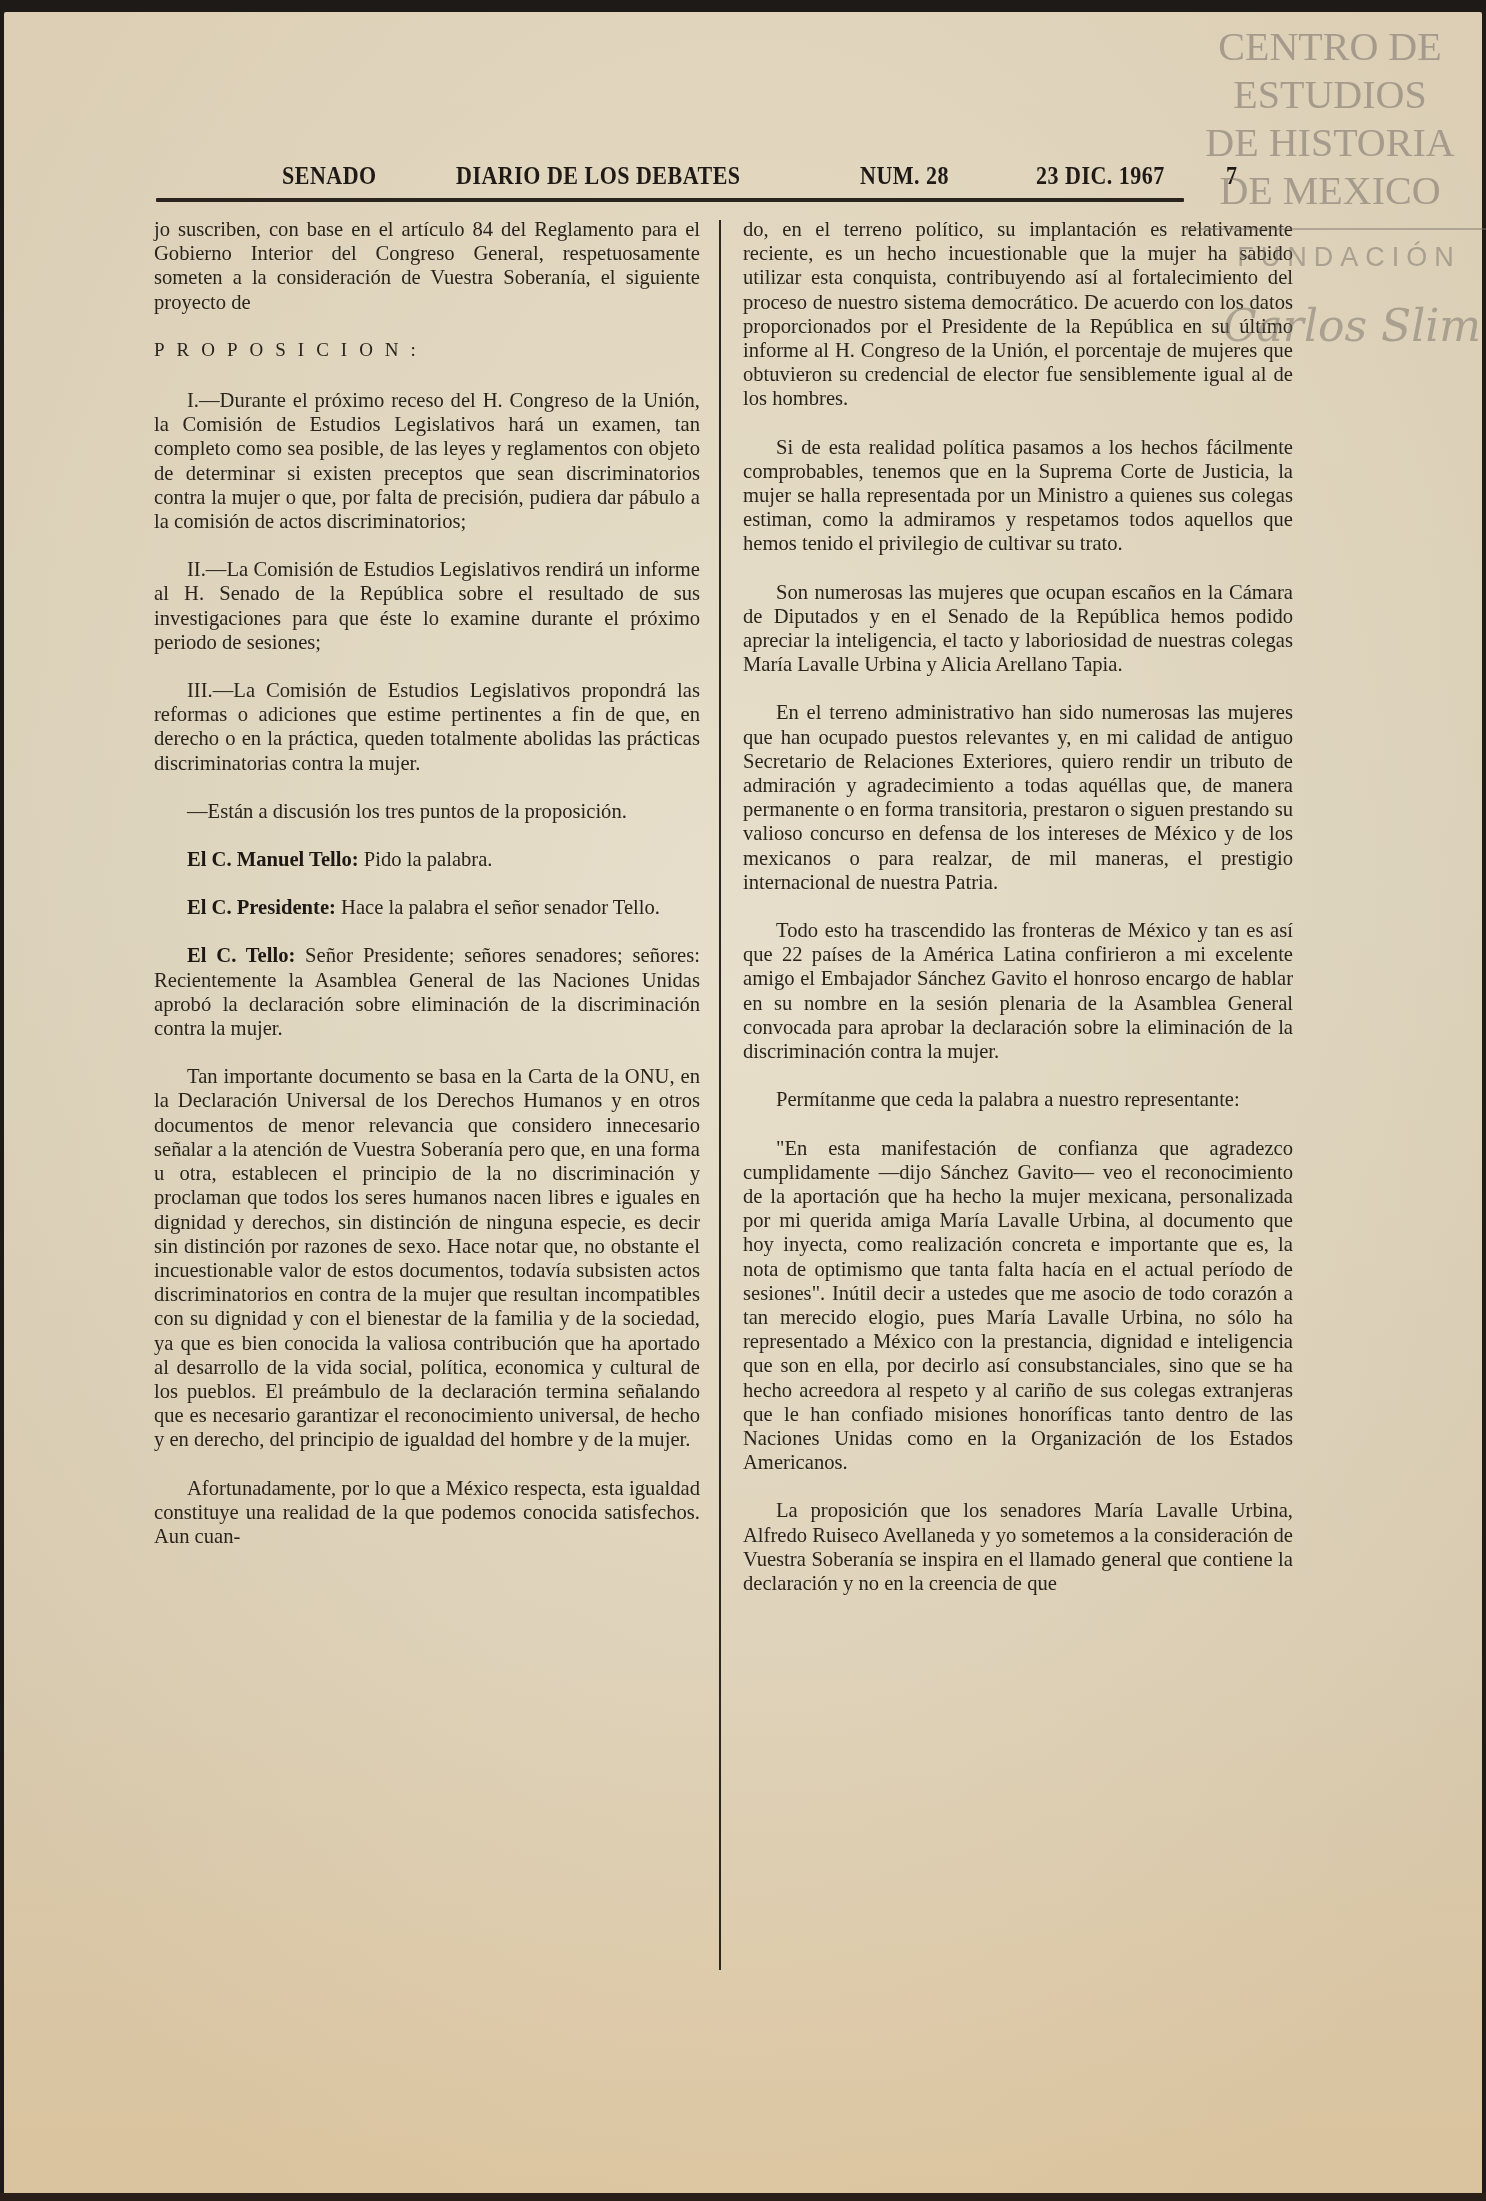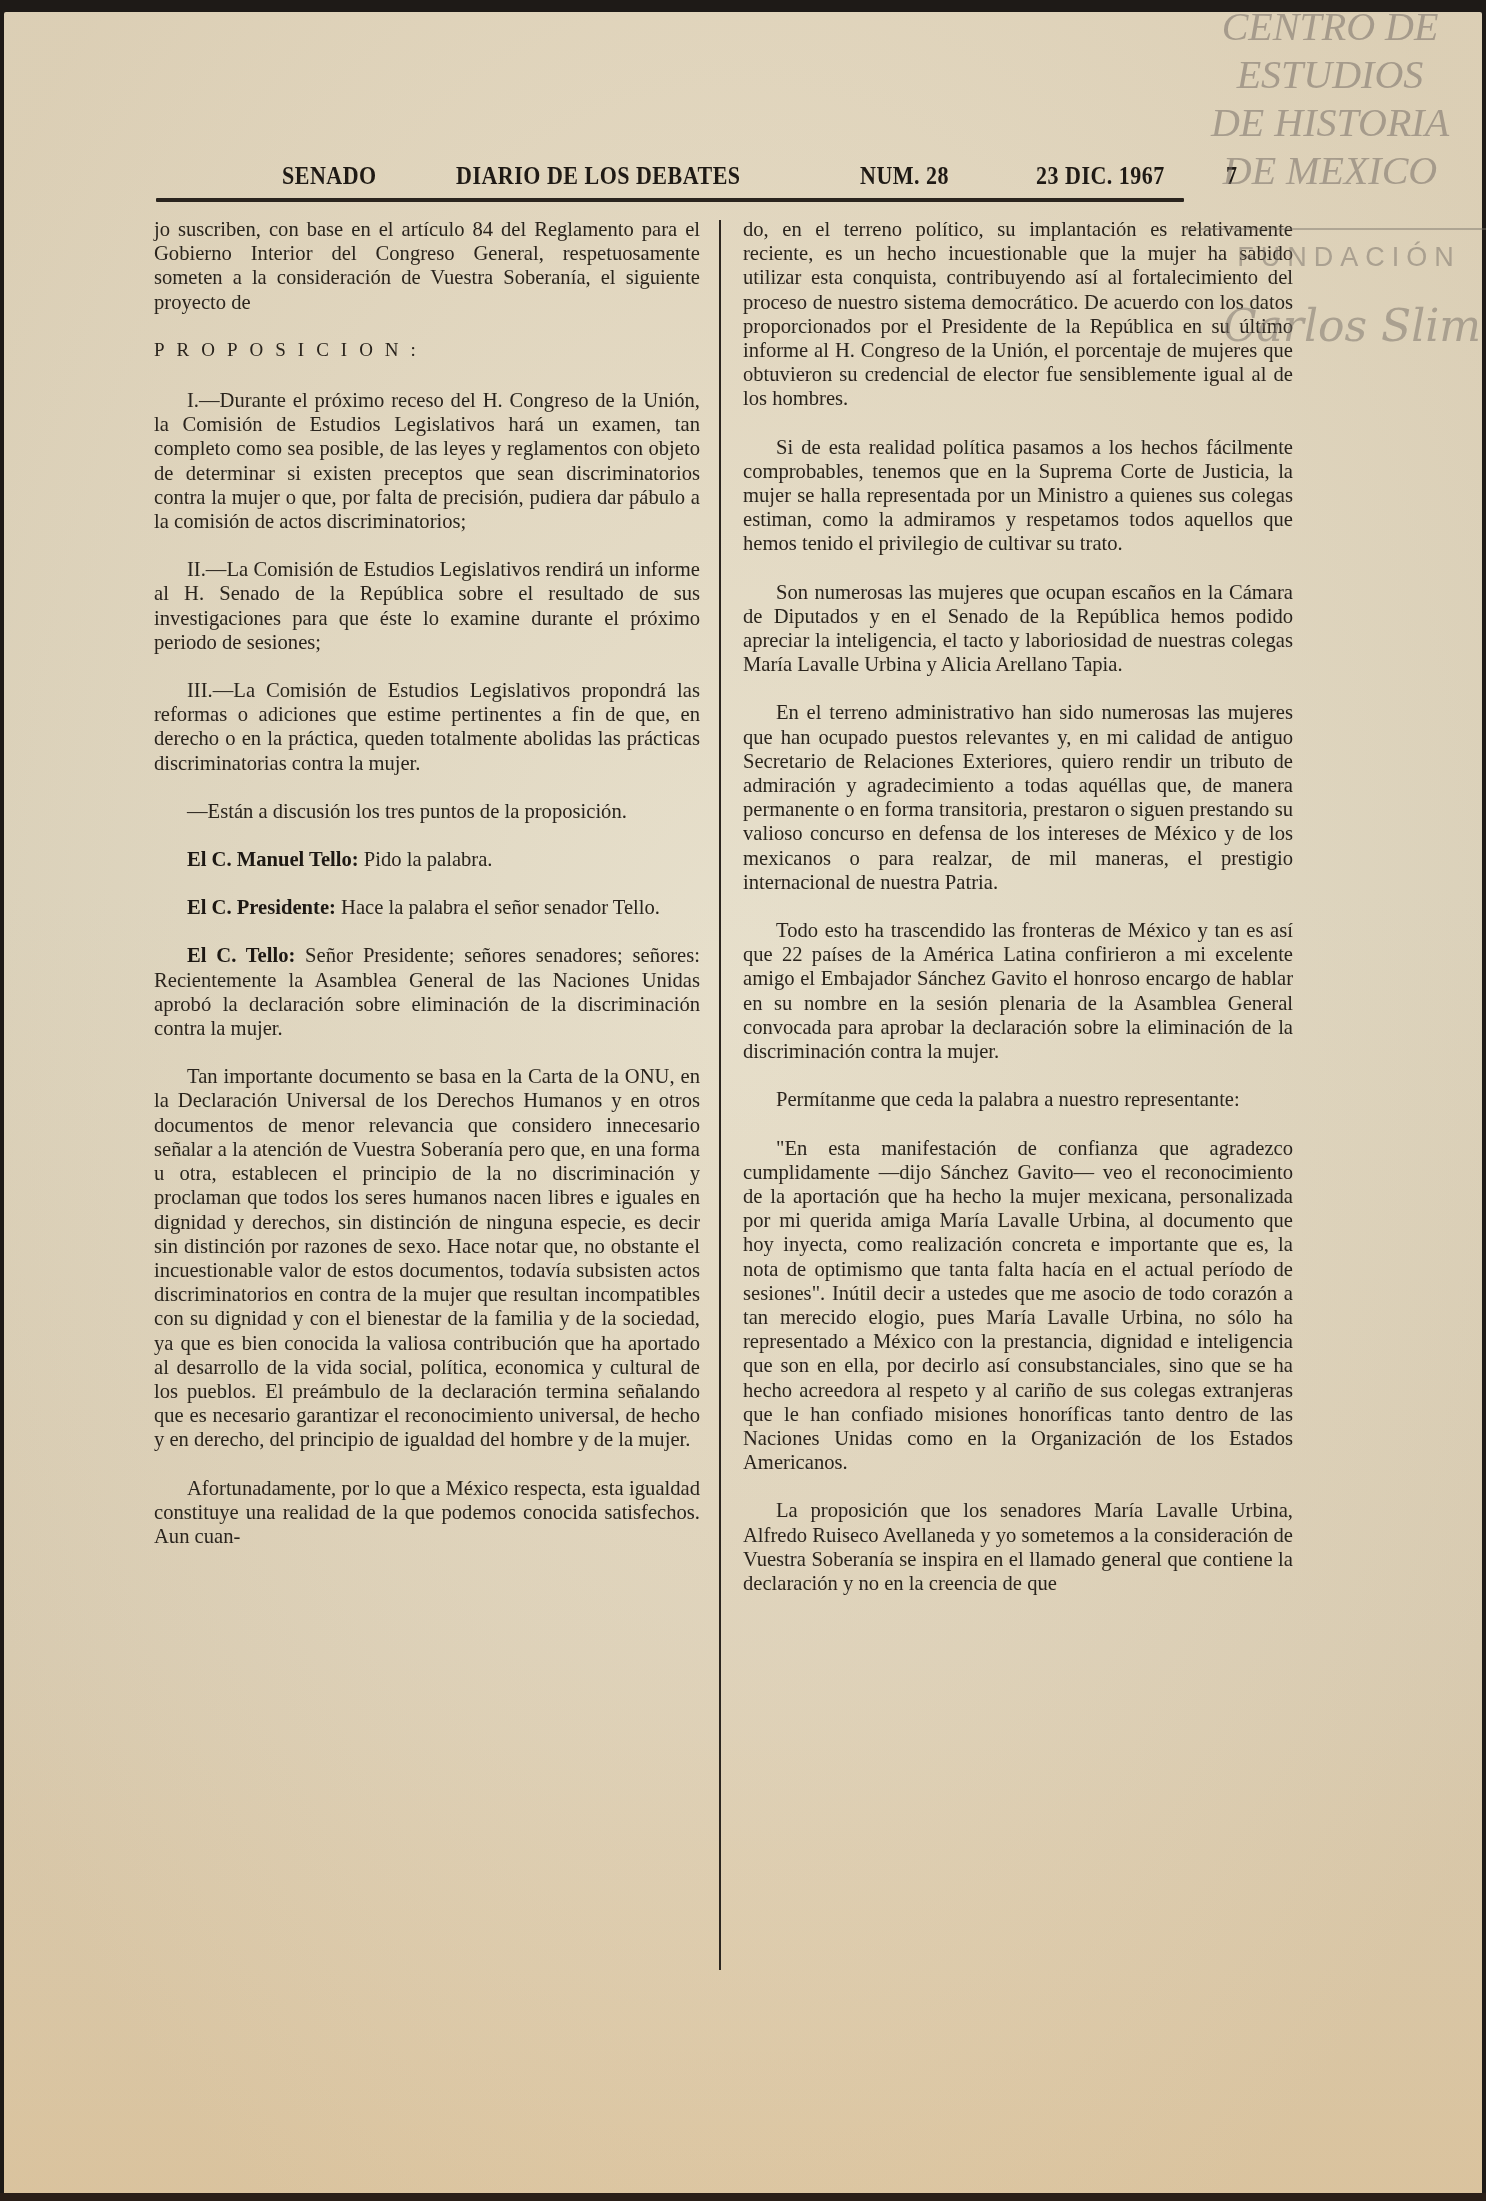--- a/index.html
+++ b/index.html
@@ -42,25 +42,24 @@
     font-size: 20.6px; line-height: 24.2px; color: #2a241d;
     text-align: justify; hyphens: manual;
   }
   .col.left { left: 150px; }
   .col.right { left: 726px; width: 550px; margin-left: 13px; }
   .col p { margin: 0 0 24px 0; text-indent: 33px; }
   .col p.noindent { text-indent: 0; }
   .col p.center { text-indent: 0; letter-spacing: 12px; font-size: 19px; margin: 14px 0 26px 0; }
   .col b { font-weight: bold; color: #1d1813; }
   .watermark {
-    position: absolute; right: 0; top: 3px; width: 312px; text-align: center;
+    position: absolute; right: 0; top: 23px; width: 312px; text-align: center;
     font-family: "Liberation Serif", "DejaVu Serif", serif;
     color: rgba(120,112,104,0.55); font-size: 40px; line-height: 48px;
     pointer-events: none;
-    font-style: italic;
   }
   .wm-fund {
     position: absolute; left: 1212px; top: 242px; width: 274px;
     font-family: "Liberation Sans", "DejaVu Sans", sans-serif; letter-spacing: 7px;
     color: rgba(120,112,104,0.5); font-size: 27px; text-align: center;
   }
   .wm-sig {
     position: absolute; left: 1218px; top: 300px; width: 268px;
     font-family: "DejaVu Serif", serif; font-style: italic;
     color: rgba(120,112,104,0.5); font-size: 44px; text-align: center;

